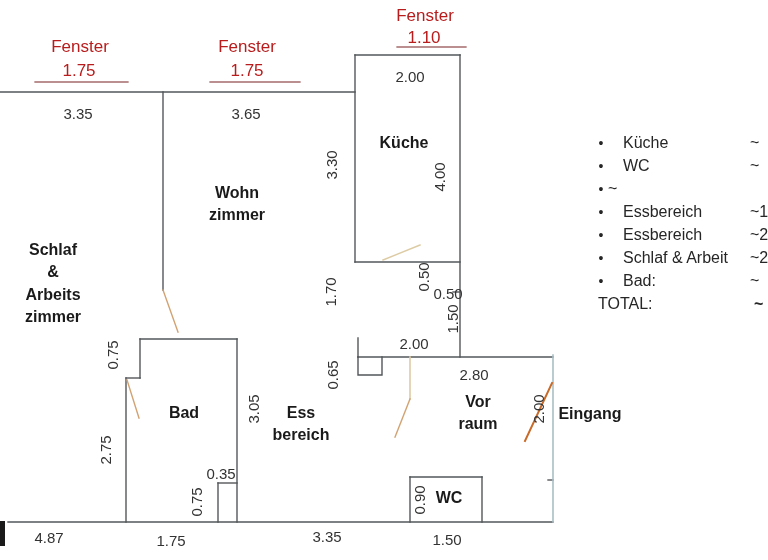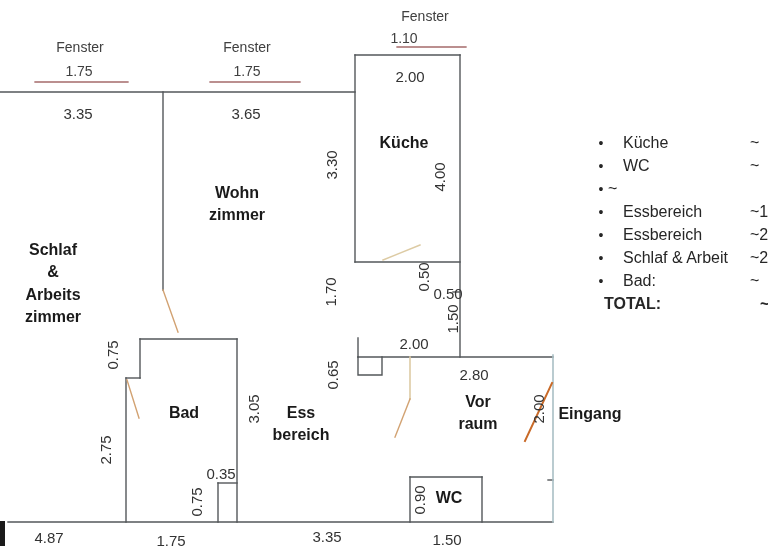--- a/index.html
+++ b/index.html
@@ -7,27 +7,27 @@
     position:relative;width:768px;height:560px;background:#ffffff;
     overflow:hidden;font-family:"Liberation Sans",sans-serif;
   }
   .plan-svg{position:absolute;left:0;top:0;}
   .lbl{
     position:absolute;transform:translate(-50%,-50%);
     font-size:15px;color:#333;white-space:pre-line;text-align:center;line-height:1.45;
   }
   .rot{transform:translate(-50%,-50%) rotate(-90deg);}
   .room{font-weight:bold;color:#1a1a1a;font-size:16px;line-height:1.4;}
-  .red{color:#404040;font-size:14px;}
+  .red{color:#b91c1c;font-size:17px;}
   .legend{position:absolute;left:594px;top:134px;width:250px;}
   .legend-row{display:flex;align-items:baseline;height:23px;font-size:16px;color:#262626;}
   .legend-bullet{width:14px;text-align:center;flex:0 0 14px;font-size:14px;}
   .legend-label{margin-left:15px;width:127px;flex:0 0 127px;}
   .legend-value{white-space:nowrap;}
-  .legend-total .legend-label{margin-left:10px;width:156px;flex:0 0 156px;font-weight:bold;}
+  .legend-total .legend-label{margin-left:4px;width:156px;flex:0 0 156px;font-weight:normal;}
   .legend-total .legend-value{font-weight:bold;}
 </style>
 </head>
 <body>
 
 <div class="canvas">
 
   <svg class="plan-svg" width="768" height="560" viewBox="0 0 768 560" fill="none" stroke-linecap="square">
 
     <g stroke="#53575a" stroke-width="1.4">
@@ -69,21 +69,21 @@
       <line x1="210" y1="82" x2="300" y2="82"></line>
       <line x1="397" y1="47" x2="466" y2="47"></line>
     </g>
   </svg>
 
   <div class="lbl red" style="left:80px;top:47px">Fenster</div>
   <div class="lbl red" style="left:79px;top:71px">1.75</div>
   <div class="lbl red" style="left:247px;top:47px">Fenster</div>
   <div class="lbl red" style="left:247px;top:71px">1.75</div>
   <div class="lbl red" style="left:425px;top:16px">Fenster</div>
-  <div class="lbl red" style="left:404px;top:38px">1.10</div>
+  <div class="lbl red" style="left:424px;top:38px">1.10</div>
 
   <div class="lbl room" style="left:53px;top:284px">Schlaf
 &amp;
 Arbeits
 zimmer</div>
   <div class="lbl room" style="left:237px;top:204px">Wohn
 zimmer</div>
   <div class="lbl room" style="left:404px;top:143px">Küche</div>
   <div class="lbl room" style="left:184px;top:413px">Bad</div>
   <div class="lbl room" style="left:301px;top:424px">Ess

